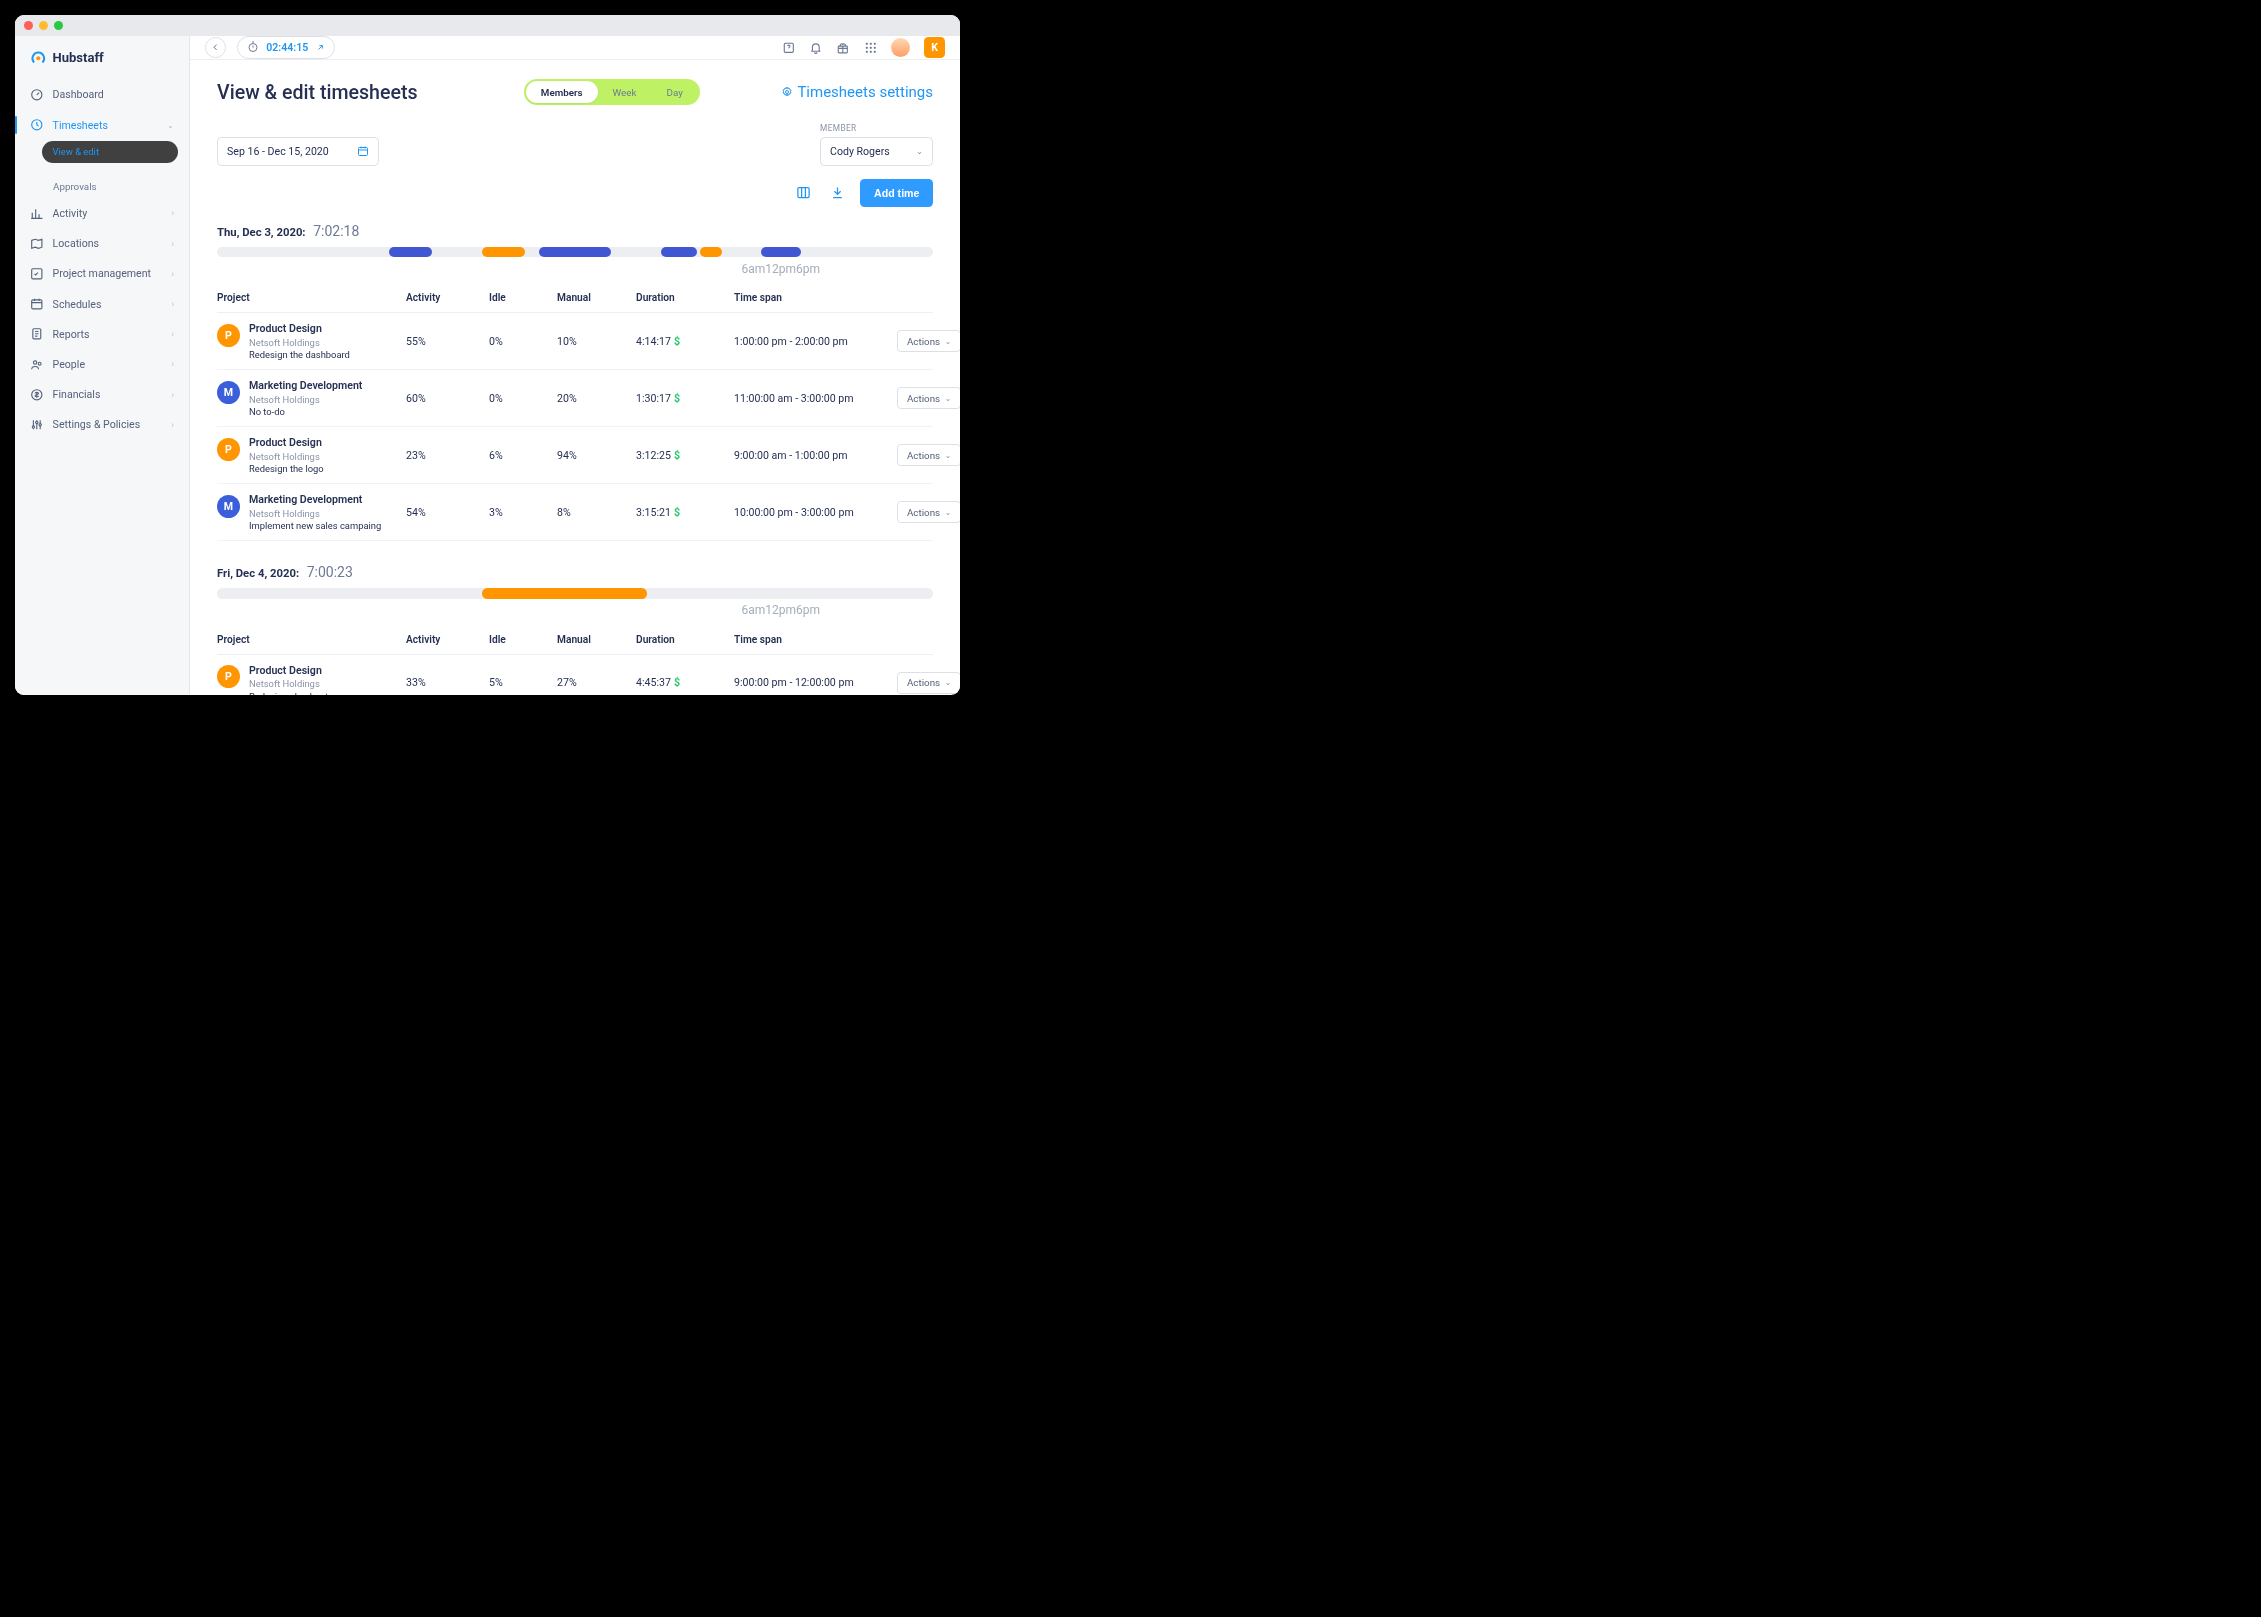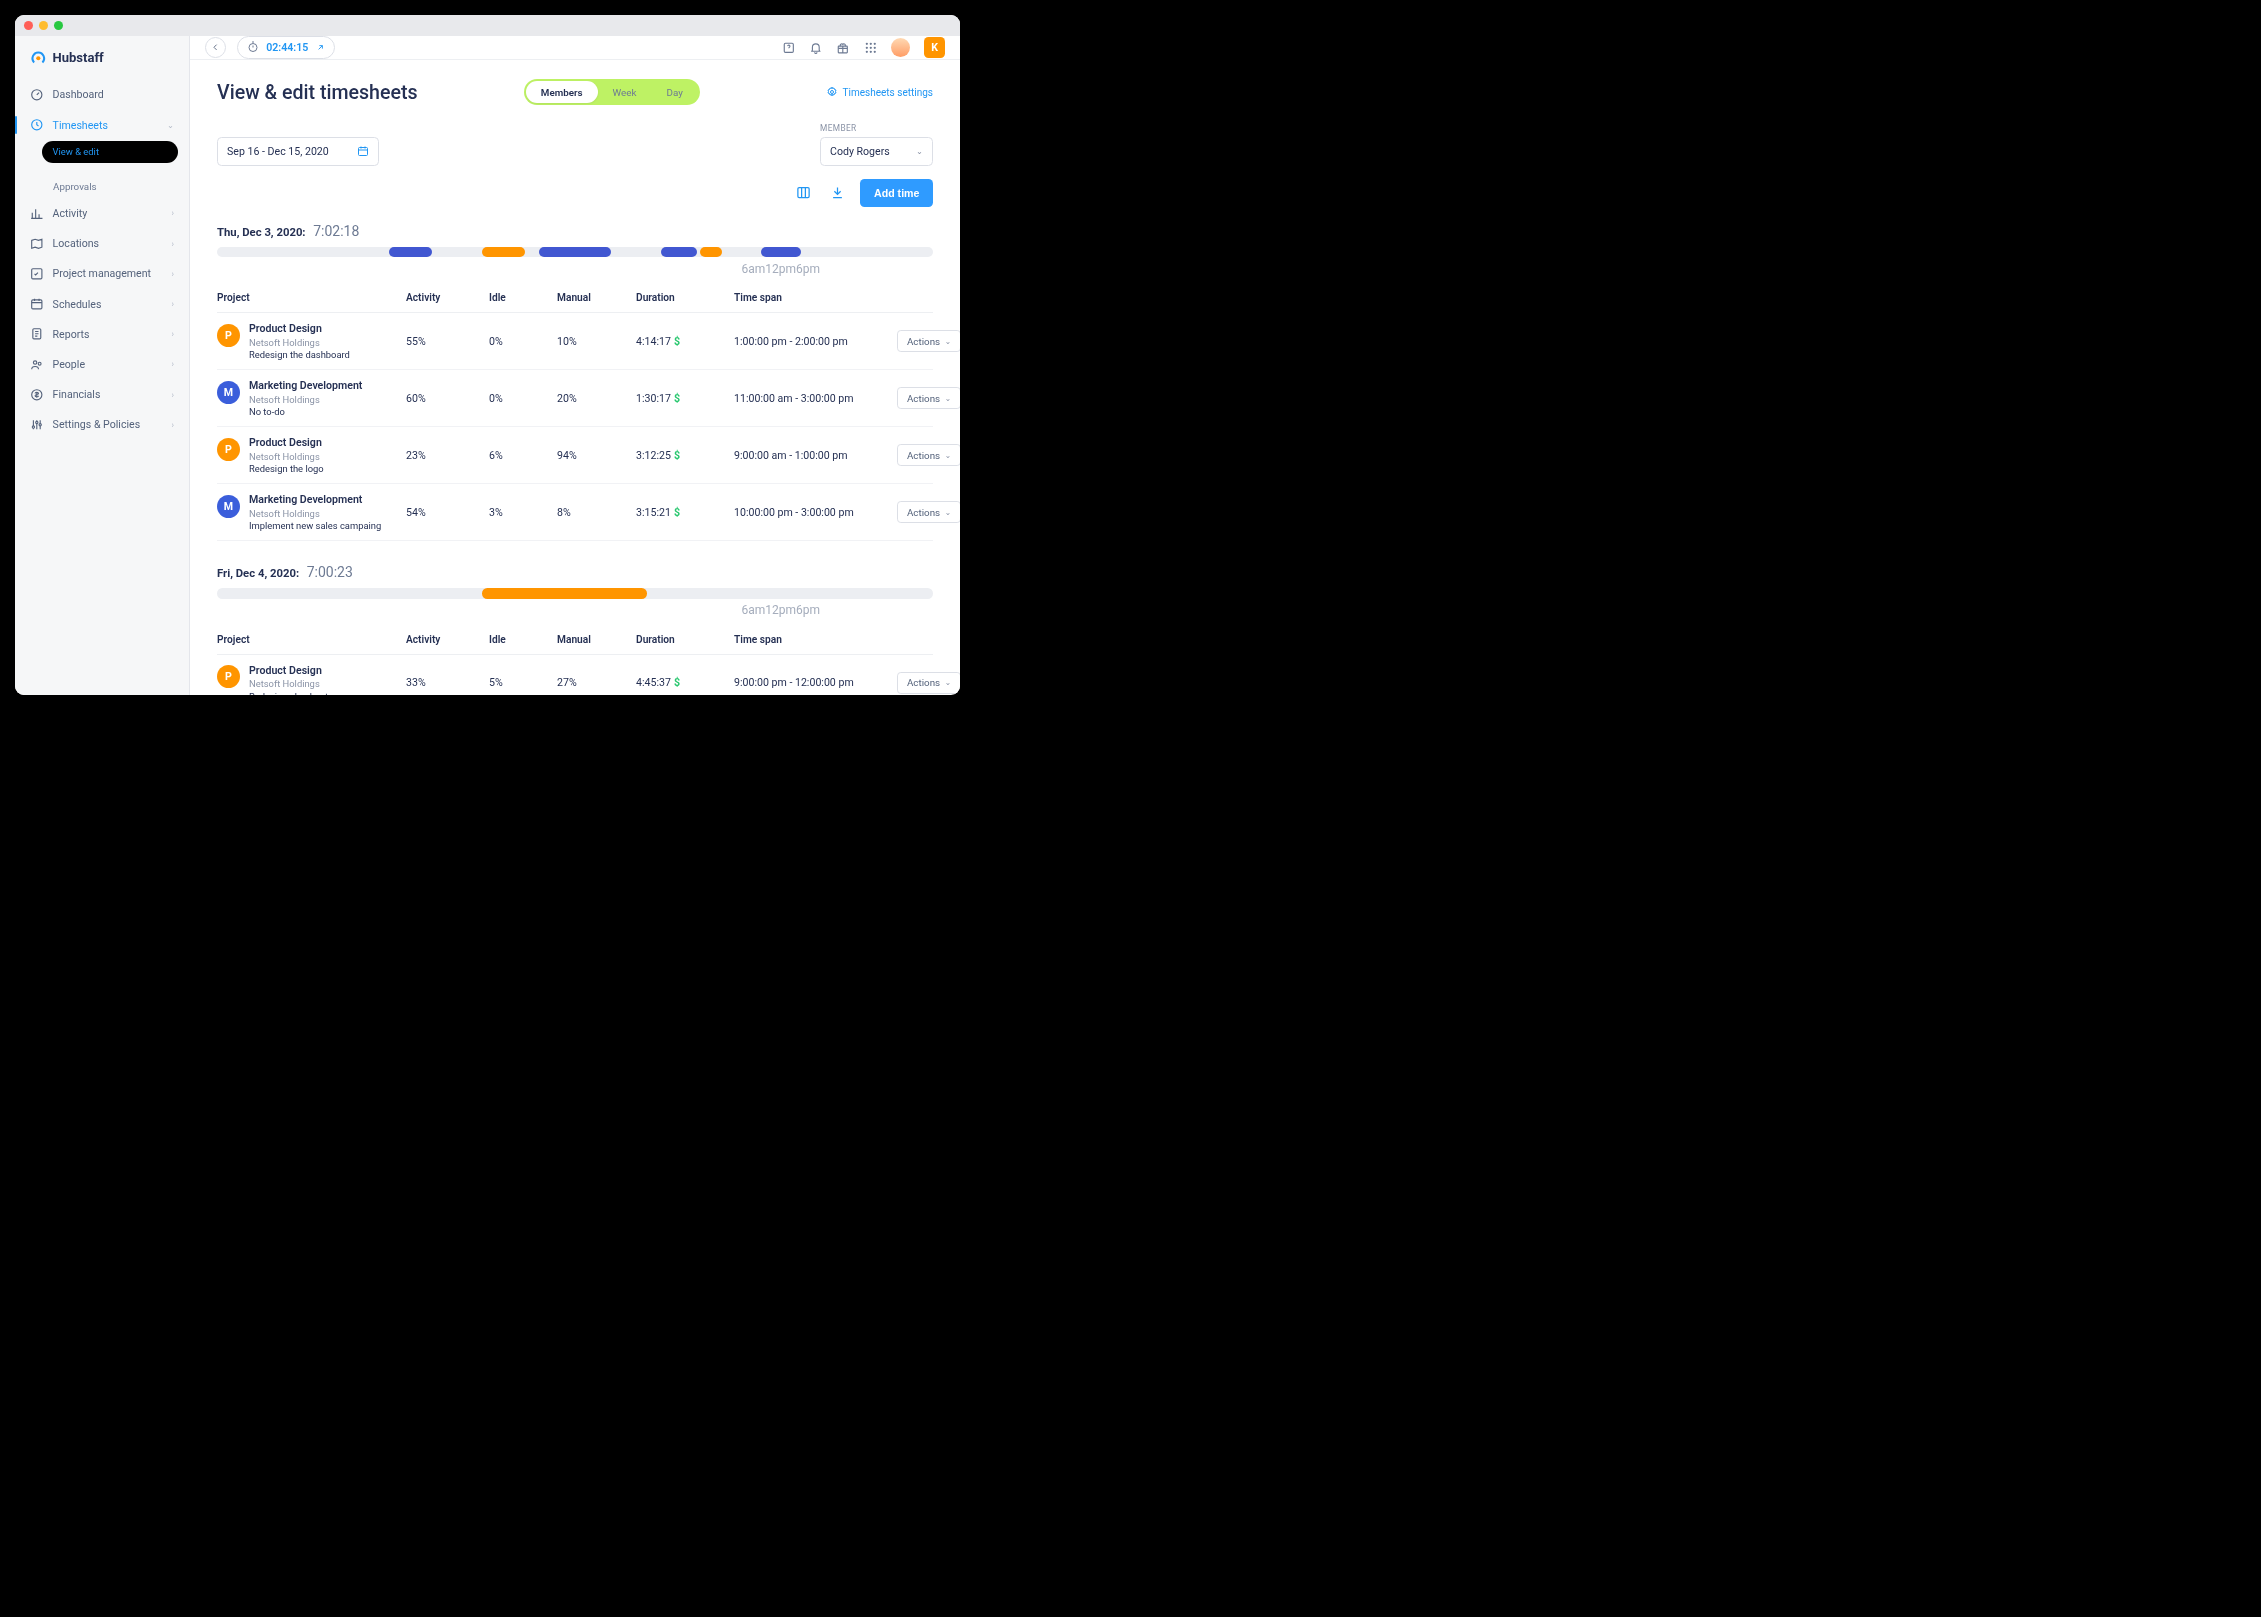--- a/index.html
+++ b/index.html
@@ -69,21 +69,21 @@
 }
 .nav-item .chevron { margin-left: auto; color: #b3bac8; font-size: 8.3px; }
 .sub-item {
   padding: 6px 15px 6px 38px;
   color: #6d7a93;
   font-size: 9.8px;
   cursor: pointer;
   margin-top: 12px;
 }
 .sub-item.active {
-  background: #000000;
+  background: #404040;
   color: #2196f3;
   border-radius: 12px;
   margin: 0.8px 10.6px 0.8px 27px;
   padding: 5.3px 10.6px;
   font-size: 9.4px;
 }
 .main { flex: 1; display: flex; flex-direction: column; overflow: auto; }
 .topbar {
   height: 42px;
   border-bottom: 0.8px solid #edeff2;
@@ -110,21 +110,21 @@
 .header-row { display: flex; align-items: center; gap: 15px; margin-bottom: 18px; }
 .page-title { font-size: 19.6px; font-weight: 500; color: #253053; }
 .view-toggle {
   display: flex; background: #bef264; border-radius: 15px; padding: 2.3px;
   margin-left: 91px;
 }
 .view-toggle .opt {
   padding: 5.3px 15px; border-radius: 13.6px; font-size: 9.8px; cursor: pointer; color: #6d7a93;
 }
 .view-toggle .opt.active { background: #fff; color: #253053; font-weight: 600; box-shadow: 0 0.8px 2.3px rgba(0,0,0,.08); }
-.settings-link { margin-left: auto; display: flex; align-items: center; gap: 4.5px; color: #2196f3; cursor: pointer; font-size: 10px; }
+.settings-link { margin-left: auto; display: flex; align-items: center; gap: 4.5px; color: #2196f3; cursor: pointer; font-size: 15px; }
 .controls-row { display: flex; align-items: flex-end; margin-bottom: 13.6px; }
 .date-picker {
   display: flex; align-items: center; justify-content: space-between;
   border: 0.8px solid #dcdfe6; border-radius: 4.5px; padding: 6.8px 9px; width: 162px; cursor: pointer;
 }
 .member-block { margin-left: auto; }
 .member-label { font-size: 8.3px; color: #8a93a6; letter-spacing: 0.4px; margin-bottom: 3.8px; }
 .member-select {
   border: 0.8px solid #dcdfe6; border-radius: 4.5px; padding: 6.8px 9px; width: 113px;
   display: flex; justify-content: space-between; align-items: center; cursor: pointer;

